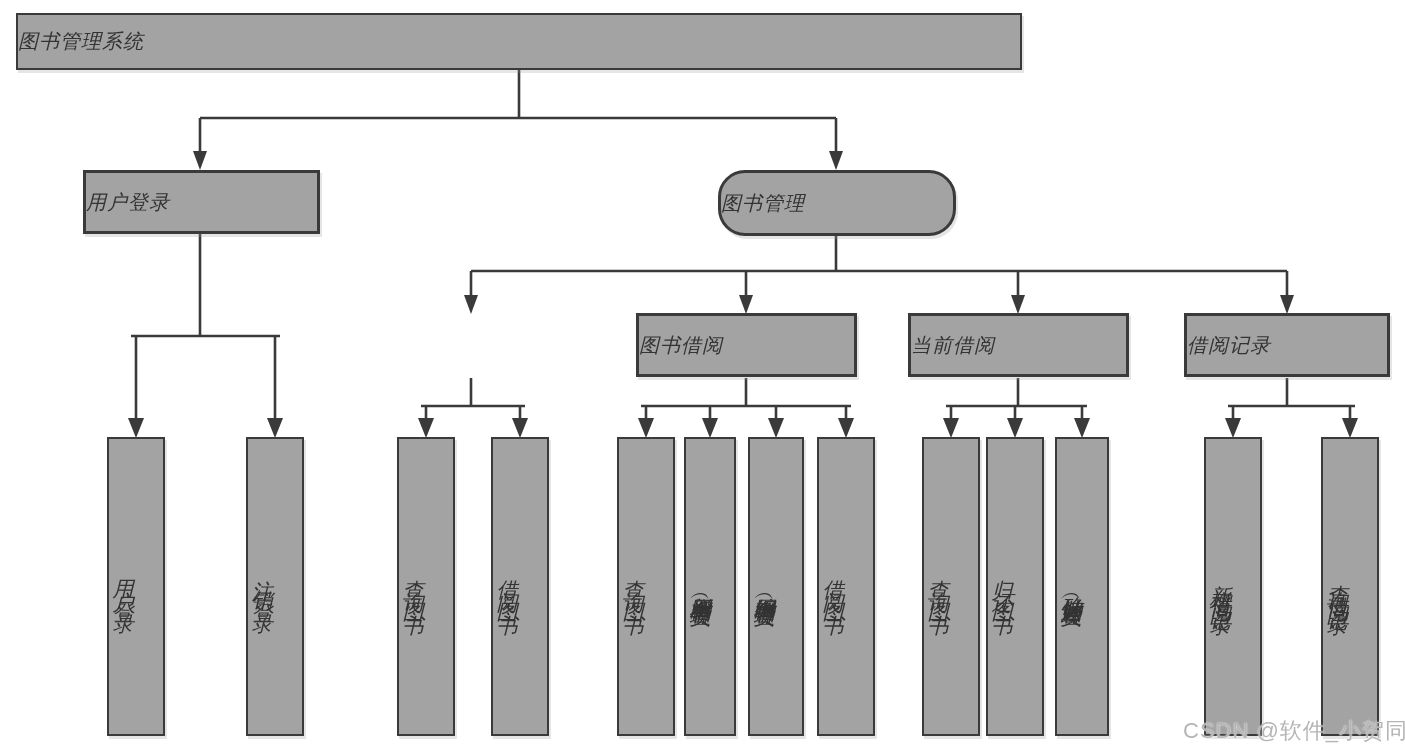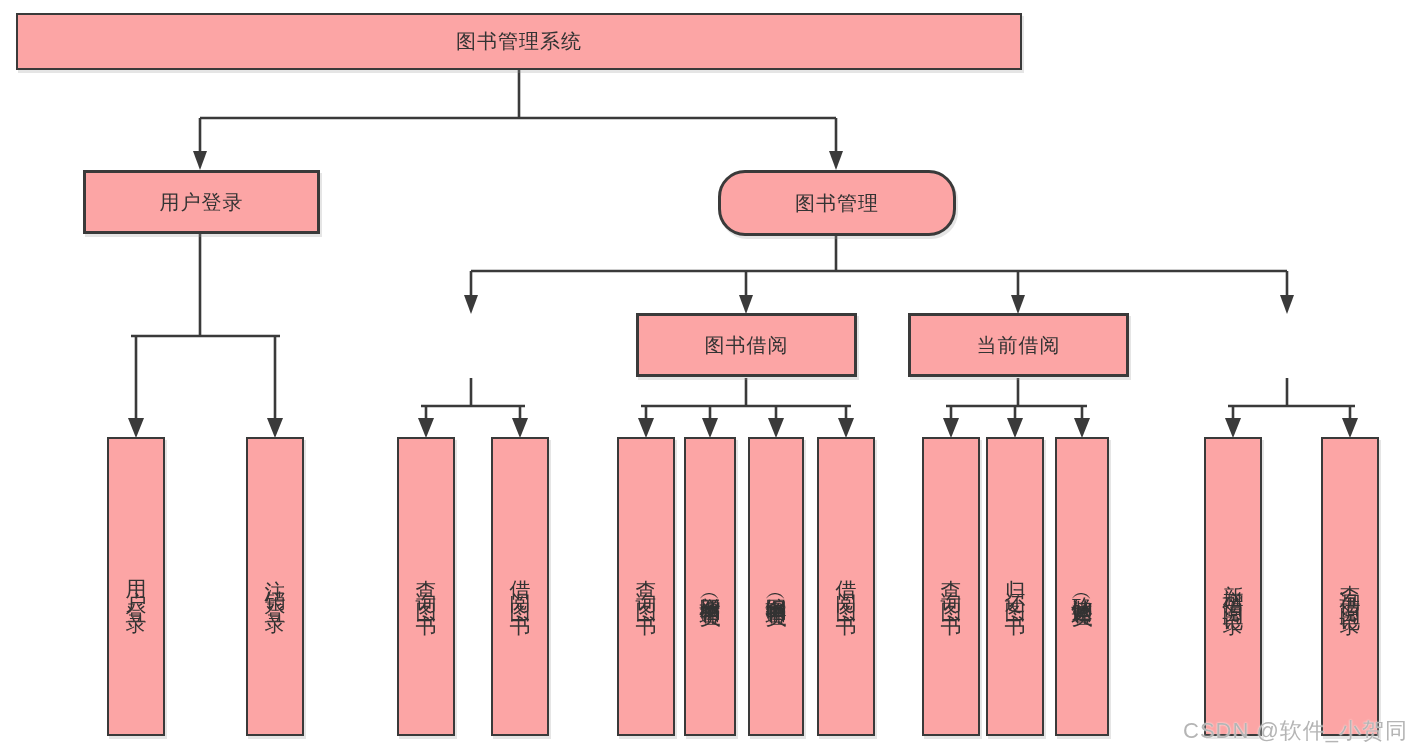--- a/index.html
+++ b/index.html
@@ -9,28 +9,29 @@
     background:#ffffff;
     font-family:"Liberation Sans","DejaVu Sans",sans-serif;
     color:#333333;
     overflow:hidden;
   }
   #wires{position:absolute;left:0;top:0;width:1405px;height:747px;}
   #wires path{stroke:#3a3a3a;stroke-width:2.6;fill:none;}
   #wires polygon{fill:#3a3a3a;stroke:none;}
   .node{
     position:absolute;
-    background:#fca5a5;
+    background:#a3a3a3;
     border:3px solid #3a3a3a;
-    display:flex;align-items:center;justify-content:center;
+    display:flex;align-items:center;justify-content:flex-start;
     box-shadow:2px 3px 0 rgba(150,150,150,0.25);
     box-sizing:border-box;
     font-size:20px;
     letter-spacing:1px;
     white-space:nowrap;
+    font-style:italic;
   }
   .vnode{border-width:2.5px;}
   .vnode span{
     writing-mode:vertical-rl;
     text-orientation:mixed;
     font-size:21px;
   }
   .v4 span{letter-spacing:0.55em;}
   .v6 span{letter-spacing:0.30em;}
   .v9 span{letter-spacing:0.07em;}
@@ -123,20 +124,23 @@
   <div class="node" style="left:718px;top:170px;width:238px;height:66px;border-radius:27px;">
     <span>图书管理</span>
   </div>
 
   <div class="node" style="left:636px;top:313px;width:221px;height:64px;">
     <span>图书借阅</span>
   </div>
   <div class="node" style="left:908px;top:313px;width:221px;height:64px;">
     <span>当前借阅</span>
   </div>
+  <div class="node" style="left:1184px;top:313px;width:206px;height:64px;">
+    <span>借阅记录</span>
+  </div>
 
   <div class="node vnode v4" style="left:107px;top:437px;width:58px;height:299px;">
     <span>用户登录</span>
   </div>
   <div class="node vnode v4" style="left:246px;top:437px;width:58px;height:299px;">
     <span>注销登录</span>
   </div>
 
   <div class="node vnode v4" style="left:397px;top:437px;width:58px;height:299px;">
     <span>查询图书</span>

